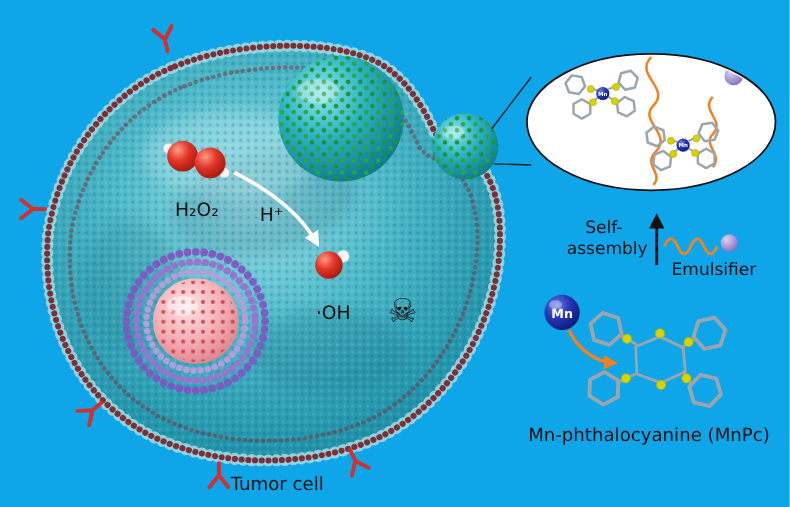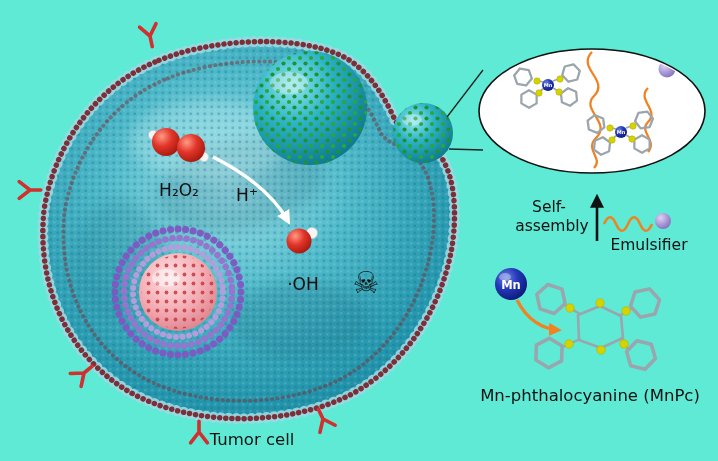--- a/index.html
+++ b/index.html
@@ -1,16 +1,16 @@
 <!DOCTYPE html>
 <html><head>
 <meta charset="utf-8">
 <style>
   html,body{margin:0;padding:0;background:#ffffff;}
-  .stage{position:relative;width:718px;height:461px;background:#5eead4;overflow:hidden;
+  .stage{position:relative;width:718px;height:461px;background:#0ea5e9;overflow:hidden;
          font-family:"DejaVu Sans","Liberation Sans",sans-serif;}
   svg{position:absolute;left:0;top:0;}
   text{fill:#111;}
   .lbl{font-size:17px;}
   .lbl-small{font-size:15.5px;}
   .caption{font-size:16.5px;}
   .mn-text{fill:#ffffff;font-weight:bold;}
   .gray-bond{stroke:#9aa5ad;fill:none;stroke-linejoin:round;}
   .sulfur{fill:#d6d300;stroke:#b5b200;stroke-width:.6;}
 </style>

